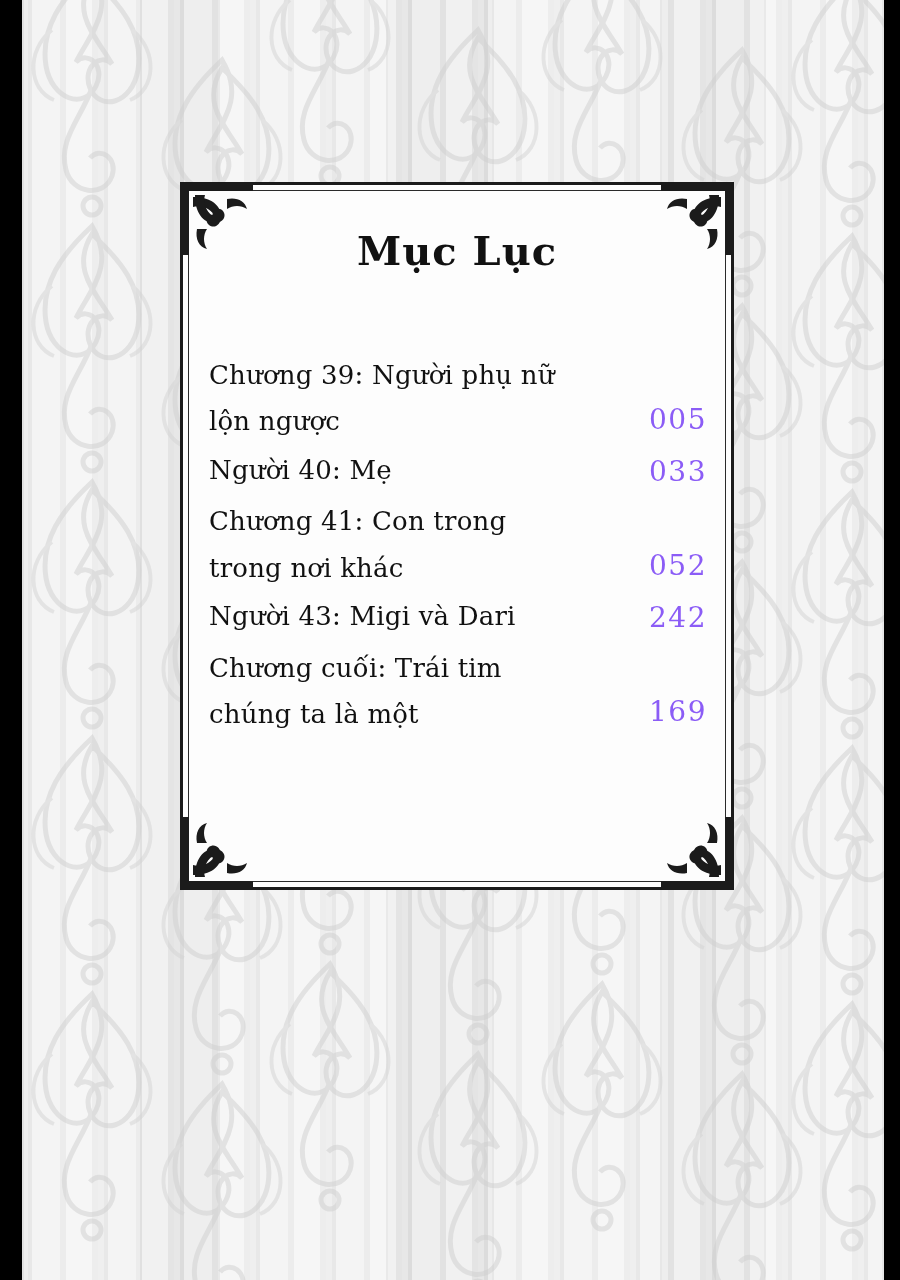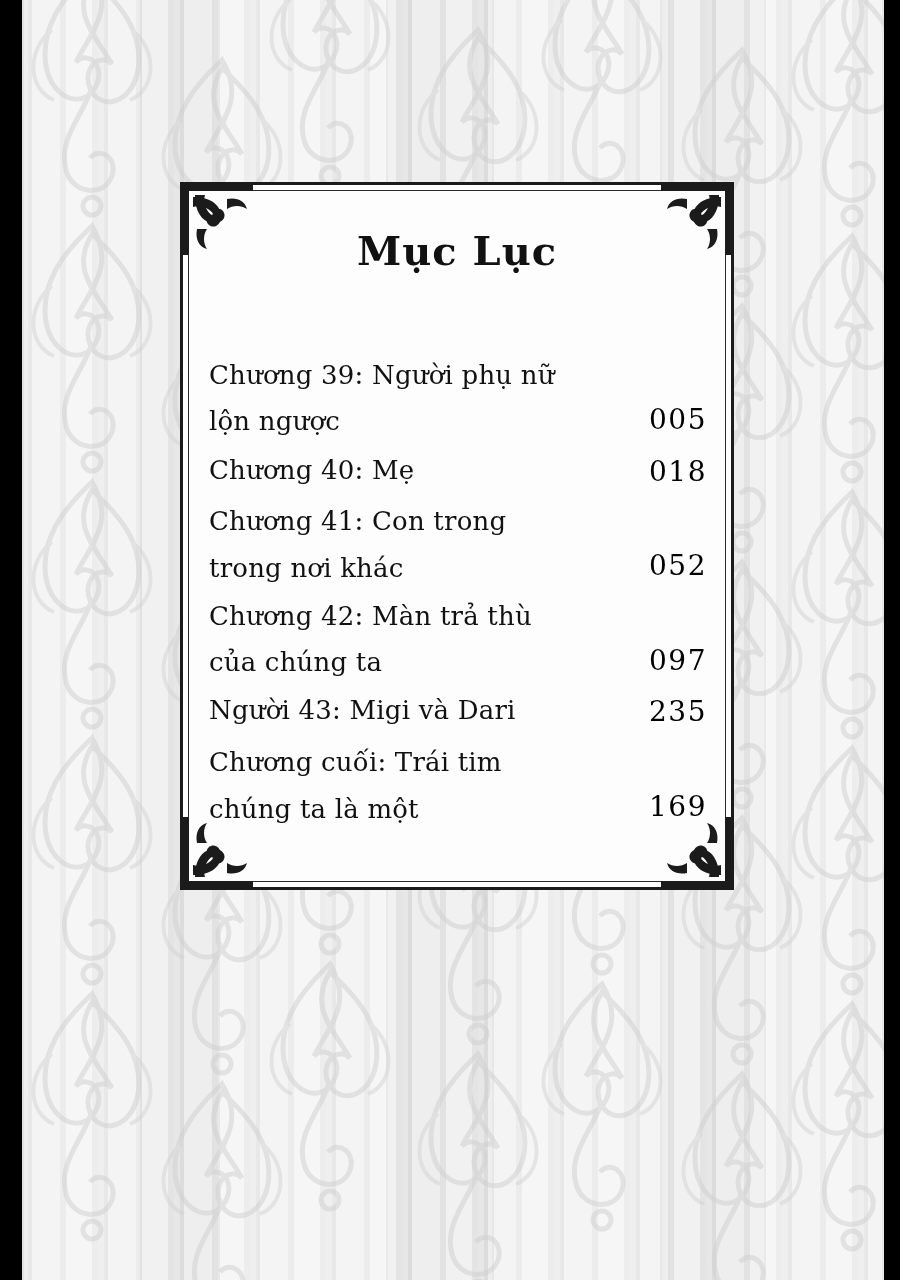--- a/index.html
+++ b/index.html
@@ -119,21 +119,21 @@
     font-size: 26px;
     line-height: 1.78;
     color: #111;
     max-width: 370px;
     letter-spacing: 0.2px;
   }
   .toc-page {
     font-family: "DejaVu Serif", serif;
     font-size: 28px;
     line-height: 1.78;
-    color: #000000;
+    color: #8b5cf6;
     letter-spacing: 1.5px;
     white-space: nowrap;
     padding-top: 0px;
   }
   .toc-row.two-line .toc-page { align-self: flex-end; }
 </style>
 </head>
 <body>
 
 <div class="page">
@@ -218,37 +218,33 @@
     <div class="toc-title">Mục Lục</div>
 
     <div class="toc-list">
 
       <div class="toc-row two-line">
         <div class="toc-label">Chương 39: Người phụ nữ lộn ngược</div>
         <div class="toc-page">005</div>
       </div>
 
       <div class="toc-row">
-        <div class="toc-label">Chương 40: Mẹ</div>
-        <div class="toc-page">018</div>
+        <div class="toc-label">Người 40: Mẹ</div>
+        <div class="toc-page">033</div>
       </div>
 
       <div class="toc-row two-line">
         <div class="toc-label">Chương 41: Con trong trong nơi khác</div>
         <div class="toc-page">052</div>
       </div>
 
-      <div class="toc-row two-line">
-        <div class="toc-label">Chương 42: Màn trả thù của chúng ta</div>
-        <div class="toc-page">097</div>
-      </div>
 
       <div class="toc-row">
         <div class="toc-label">Người 43: Migi và Dari</div>
-        <div class="toc-page">235</div>
+        <div class="toc-page">242</div>
       </div>
 
       <div class="toc-row two-line">
         <div class="toc-label">Chương cuối: Trái tim chúng ta là một</div>
         <div class="toc-page">169</div>
       </div>
 
     </div>
   </div>
 

